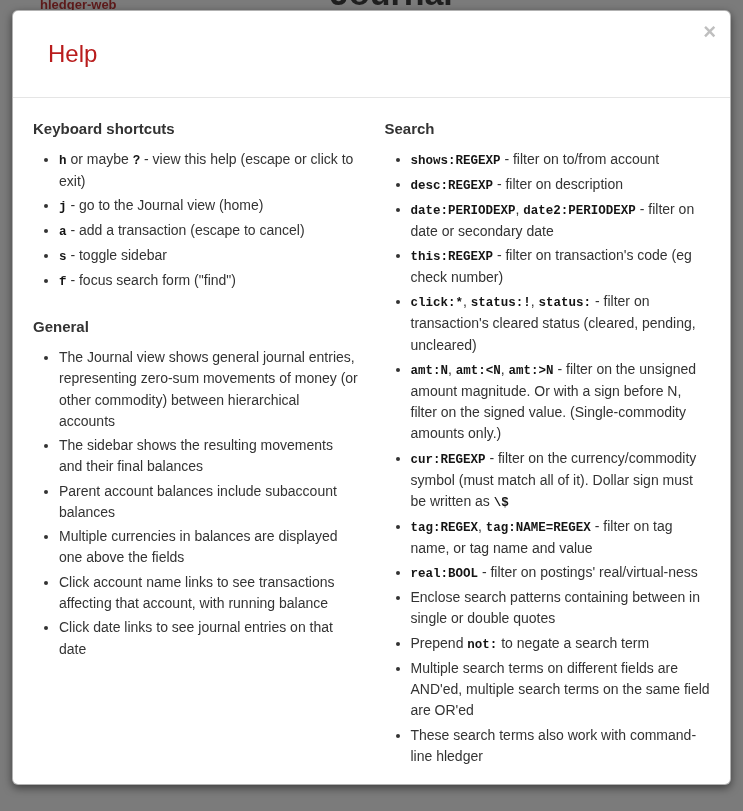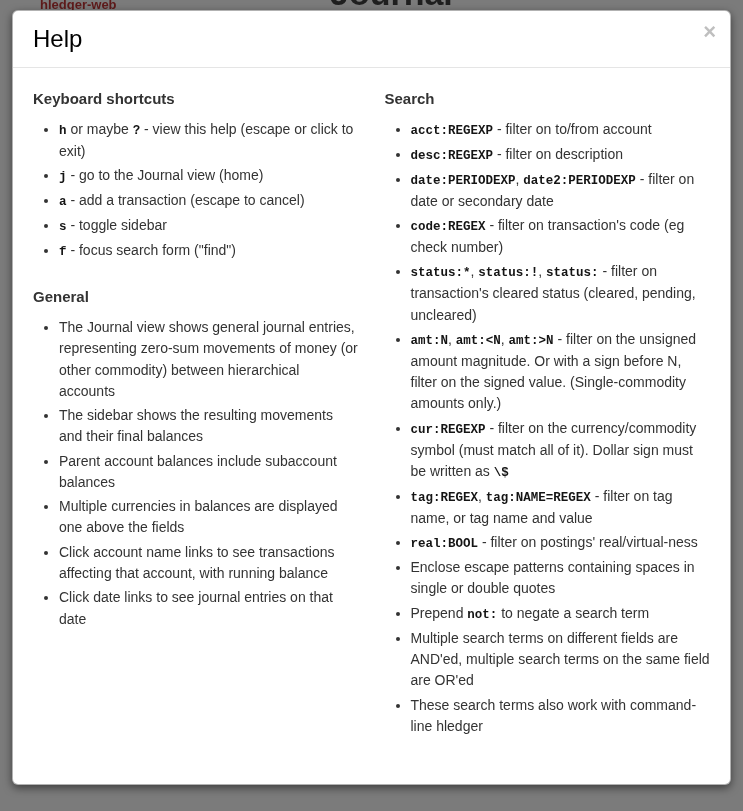--- a/index.html
+++ b/index.html
@@ -48,25 +48,25 @@
     border-radius: 6px;
     box-shadow: 0 3px 9px rgba(0,0,0,.5);
     overflow: hidden;
   }
   .modal-header {
     position: relative;
     padding: 14px 16px 13px 20px;
     border-bottom: 1px solid #e5e5e5;
   }
   .modal-title {
-    margin: 0;
+    margin: 15px;
     font-size: 24px;
     font-weight: 500;
     line-height: 1.2;
-    color: #000000;
+    color: #b91c1c;
   }
   .close {
     position: absolute;
     right: 14px; top: 10px;
     font-size: 22px;
     font-weight: bold;
     line-height: 1;
     color: #bfbfbf;
     cursor: pointer;
   }
@@ -133,29 +133,29 @@
           <li>The sidebar shows the resulting movements and their final balances</li>
           <li>Parent account balances include subaccount balances</li>
           <li>Multiple currencies in balances are displayed one above the fields</li>
           <li>Click account name links to see transactions affecting that account, with running balance</li>
           <li>Click date links to see journal entries on that date</li>
         </ul>
       </div>
     <div class="col">
         <h3 class="section-heading">Search</h3>
         <ul class="help-list">
-          <li><code>acct:REGEXP</code> - filter on to/from account</li>
+          <li><code>shows:REGEXP</code> - filter on to/from account</li>
           <li><code>desc:REGEXP</code> - filter on description</li>
           <li><code>date:PERIODEXP</code>, <code>date2:PERIODEXP</code> - filter on date or secondary date</li>
-          <li><code>code:REGEX</code> - filter on transaction's code (eg check number)</li>
-          <li><code>status:*</code>, <code>status:!</code>, <code>status:</code> - filter on transaction's cleared status (cleared, pending, uncleared)</li>
+          <li><code>this:REGEXP</code> - filter on transaction's code (eg check number)</li>
+          <li><code>click:*</code>, <code>status:!</code>, <code>status:</code> - filter on transaction's cleared status (cleared, pending, uncleared)</li>
           <li><code>amt:N</code>, <code>amt:&lt;N</code>, <code>amt:&gt;N</code> - filter on the unsigned amount magnitude. Or with a sign before N, filter on the signed value. (Single-commodity amounts only.)</li>
           <li><code>cur:REGEXP</code> - filter on the currency/commodity symbol (must match all of it). Dollar sign must be written as <code>\$</code></li>
           <li><code>tag:REGEX</code>, <code>tag:NAME=REGEX</code> - filter on tag name, or tag name and value</li>
           <li><code>real:BOOL</code> - filter on postings' real/virtual-ness</li>
-          <li>Enclose escape patterns containing spaces in single or double quotes</li>
+          <li>Enclose search patterns containing between in single or double quotes</li>
           <li>Prepend <code>not:</code> to negate a search term</li>
           <li>Multiple search terms on different fields are AND'ed, multiple search terms on the same field are OR'ed</li>
           <li>These search terms also work with command-line hledger</li>
         </ul>
       </div>
   </div>
 </div>
 
 </body></html>

